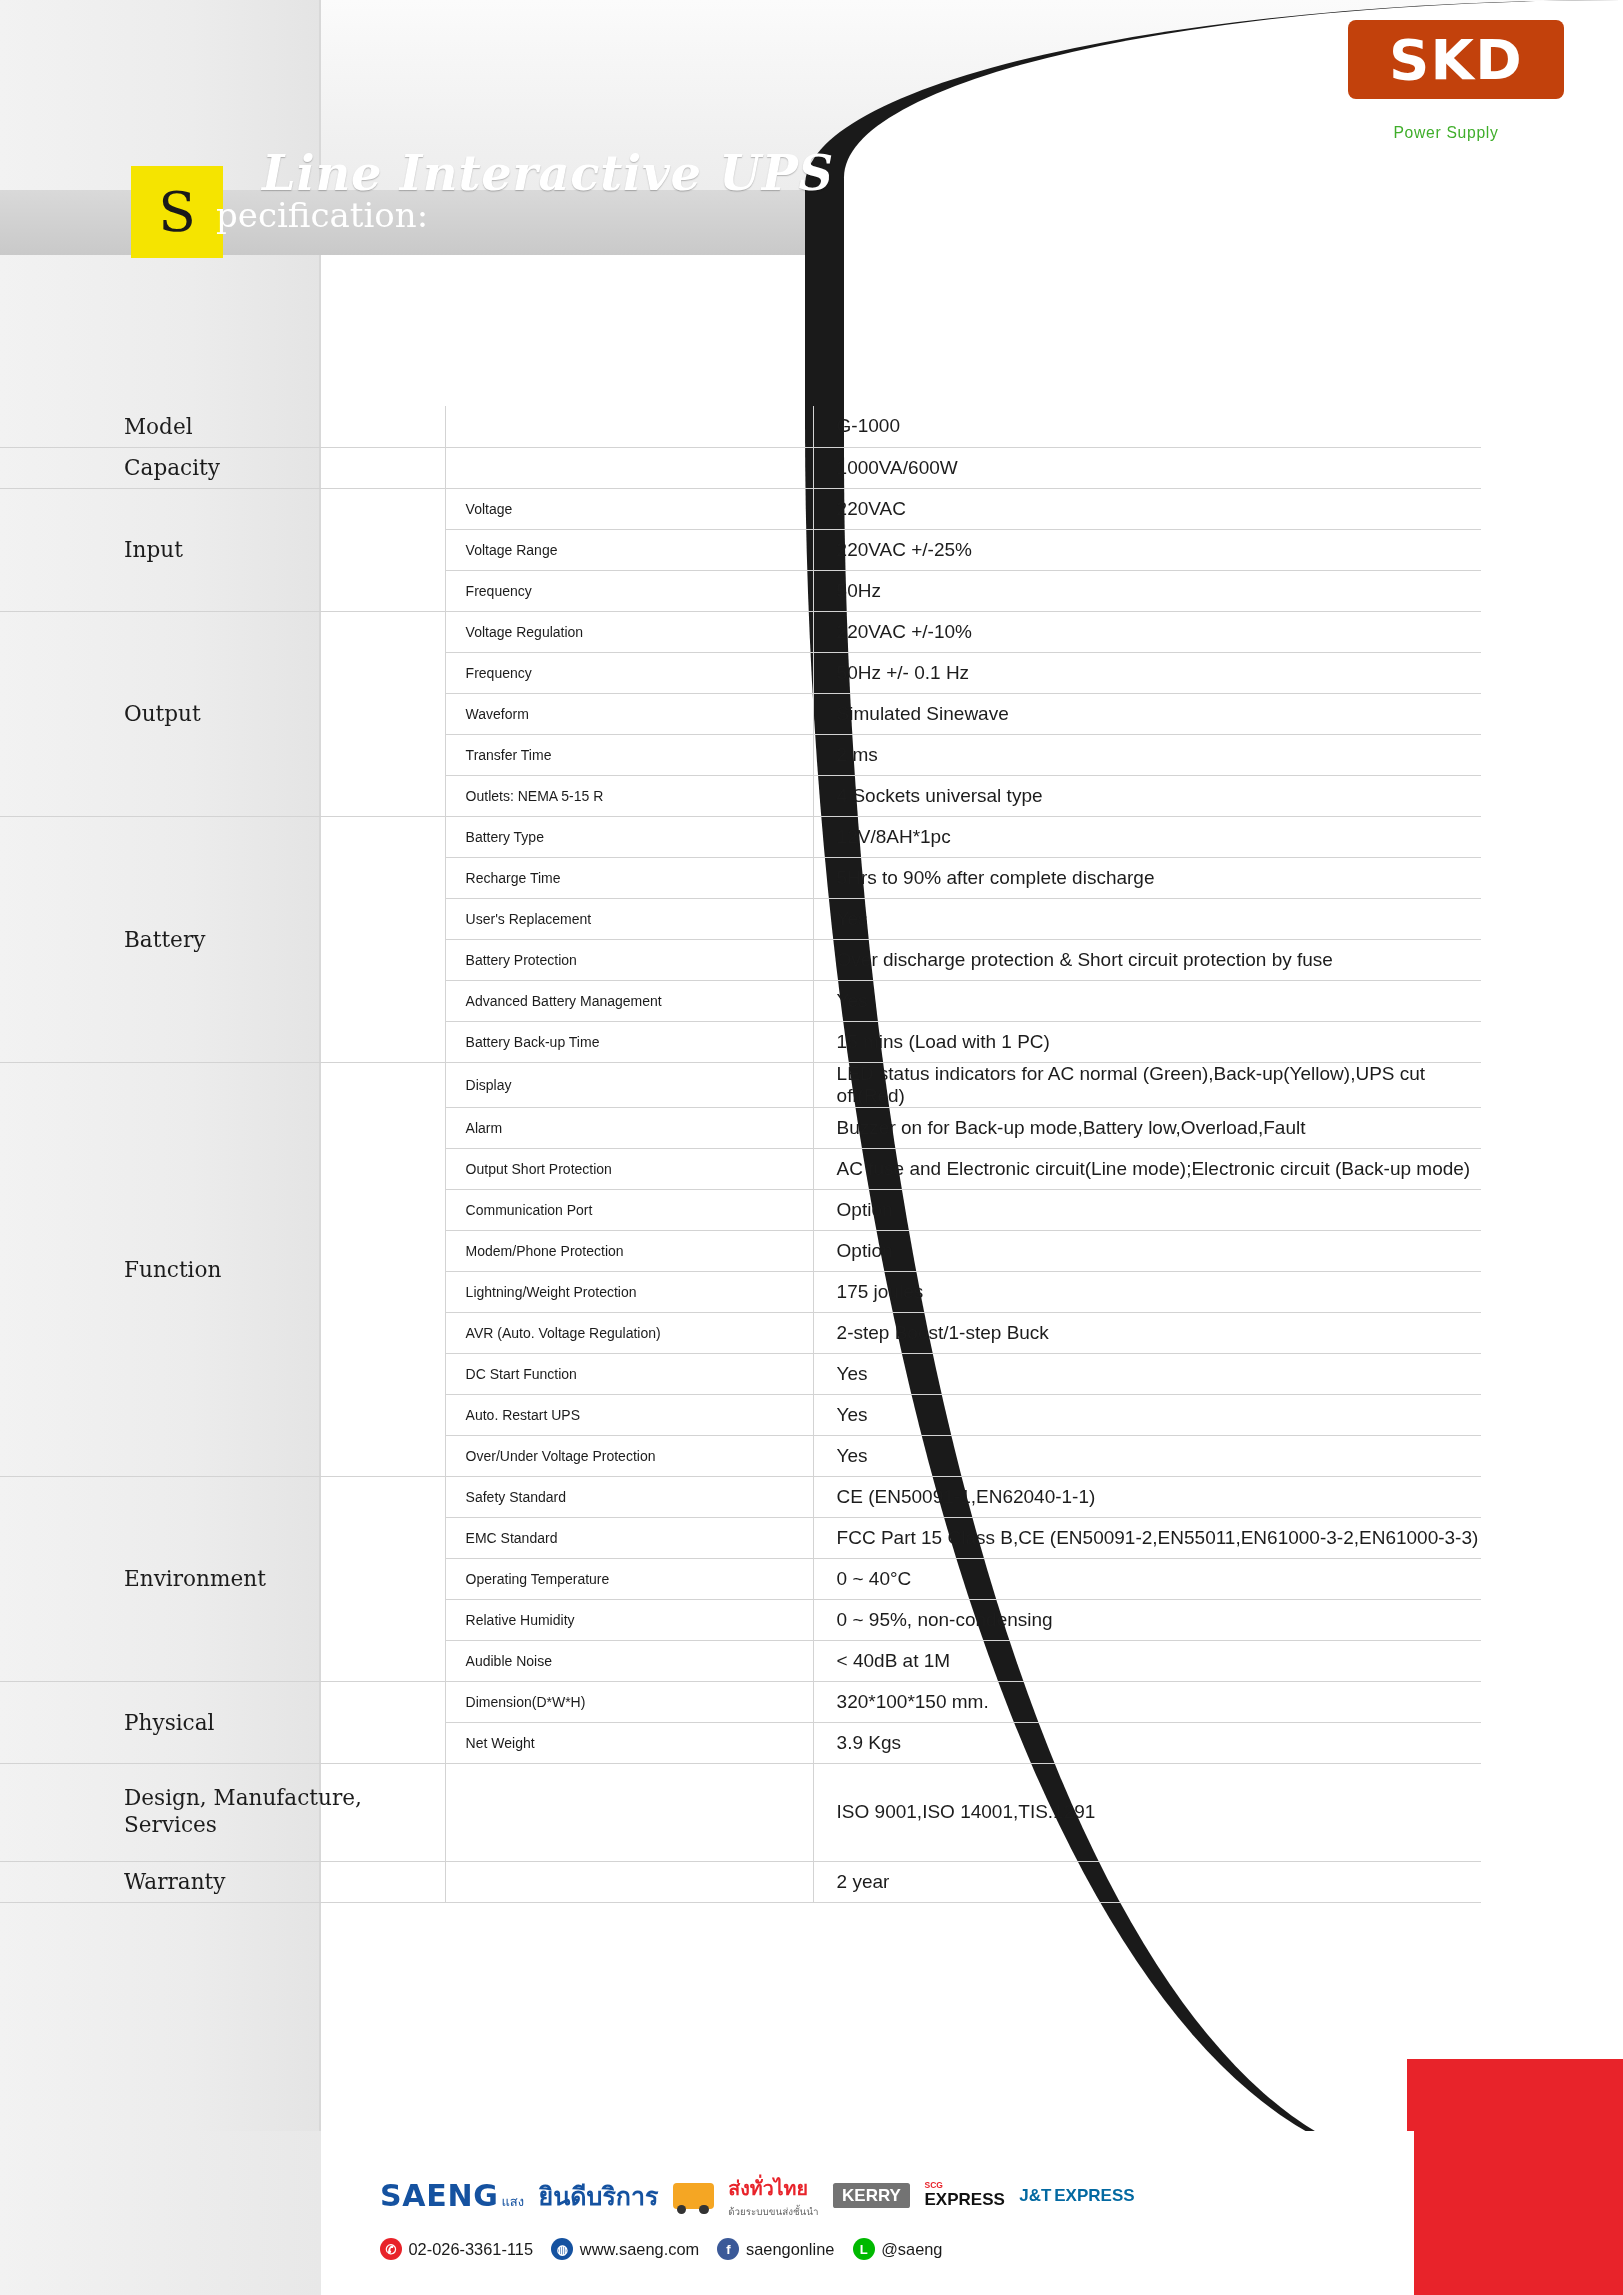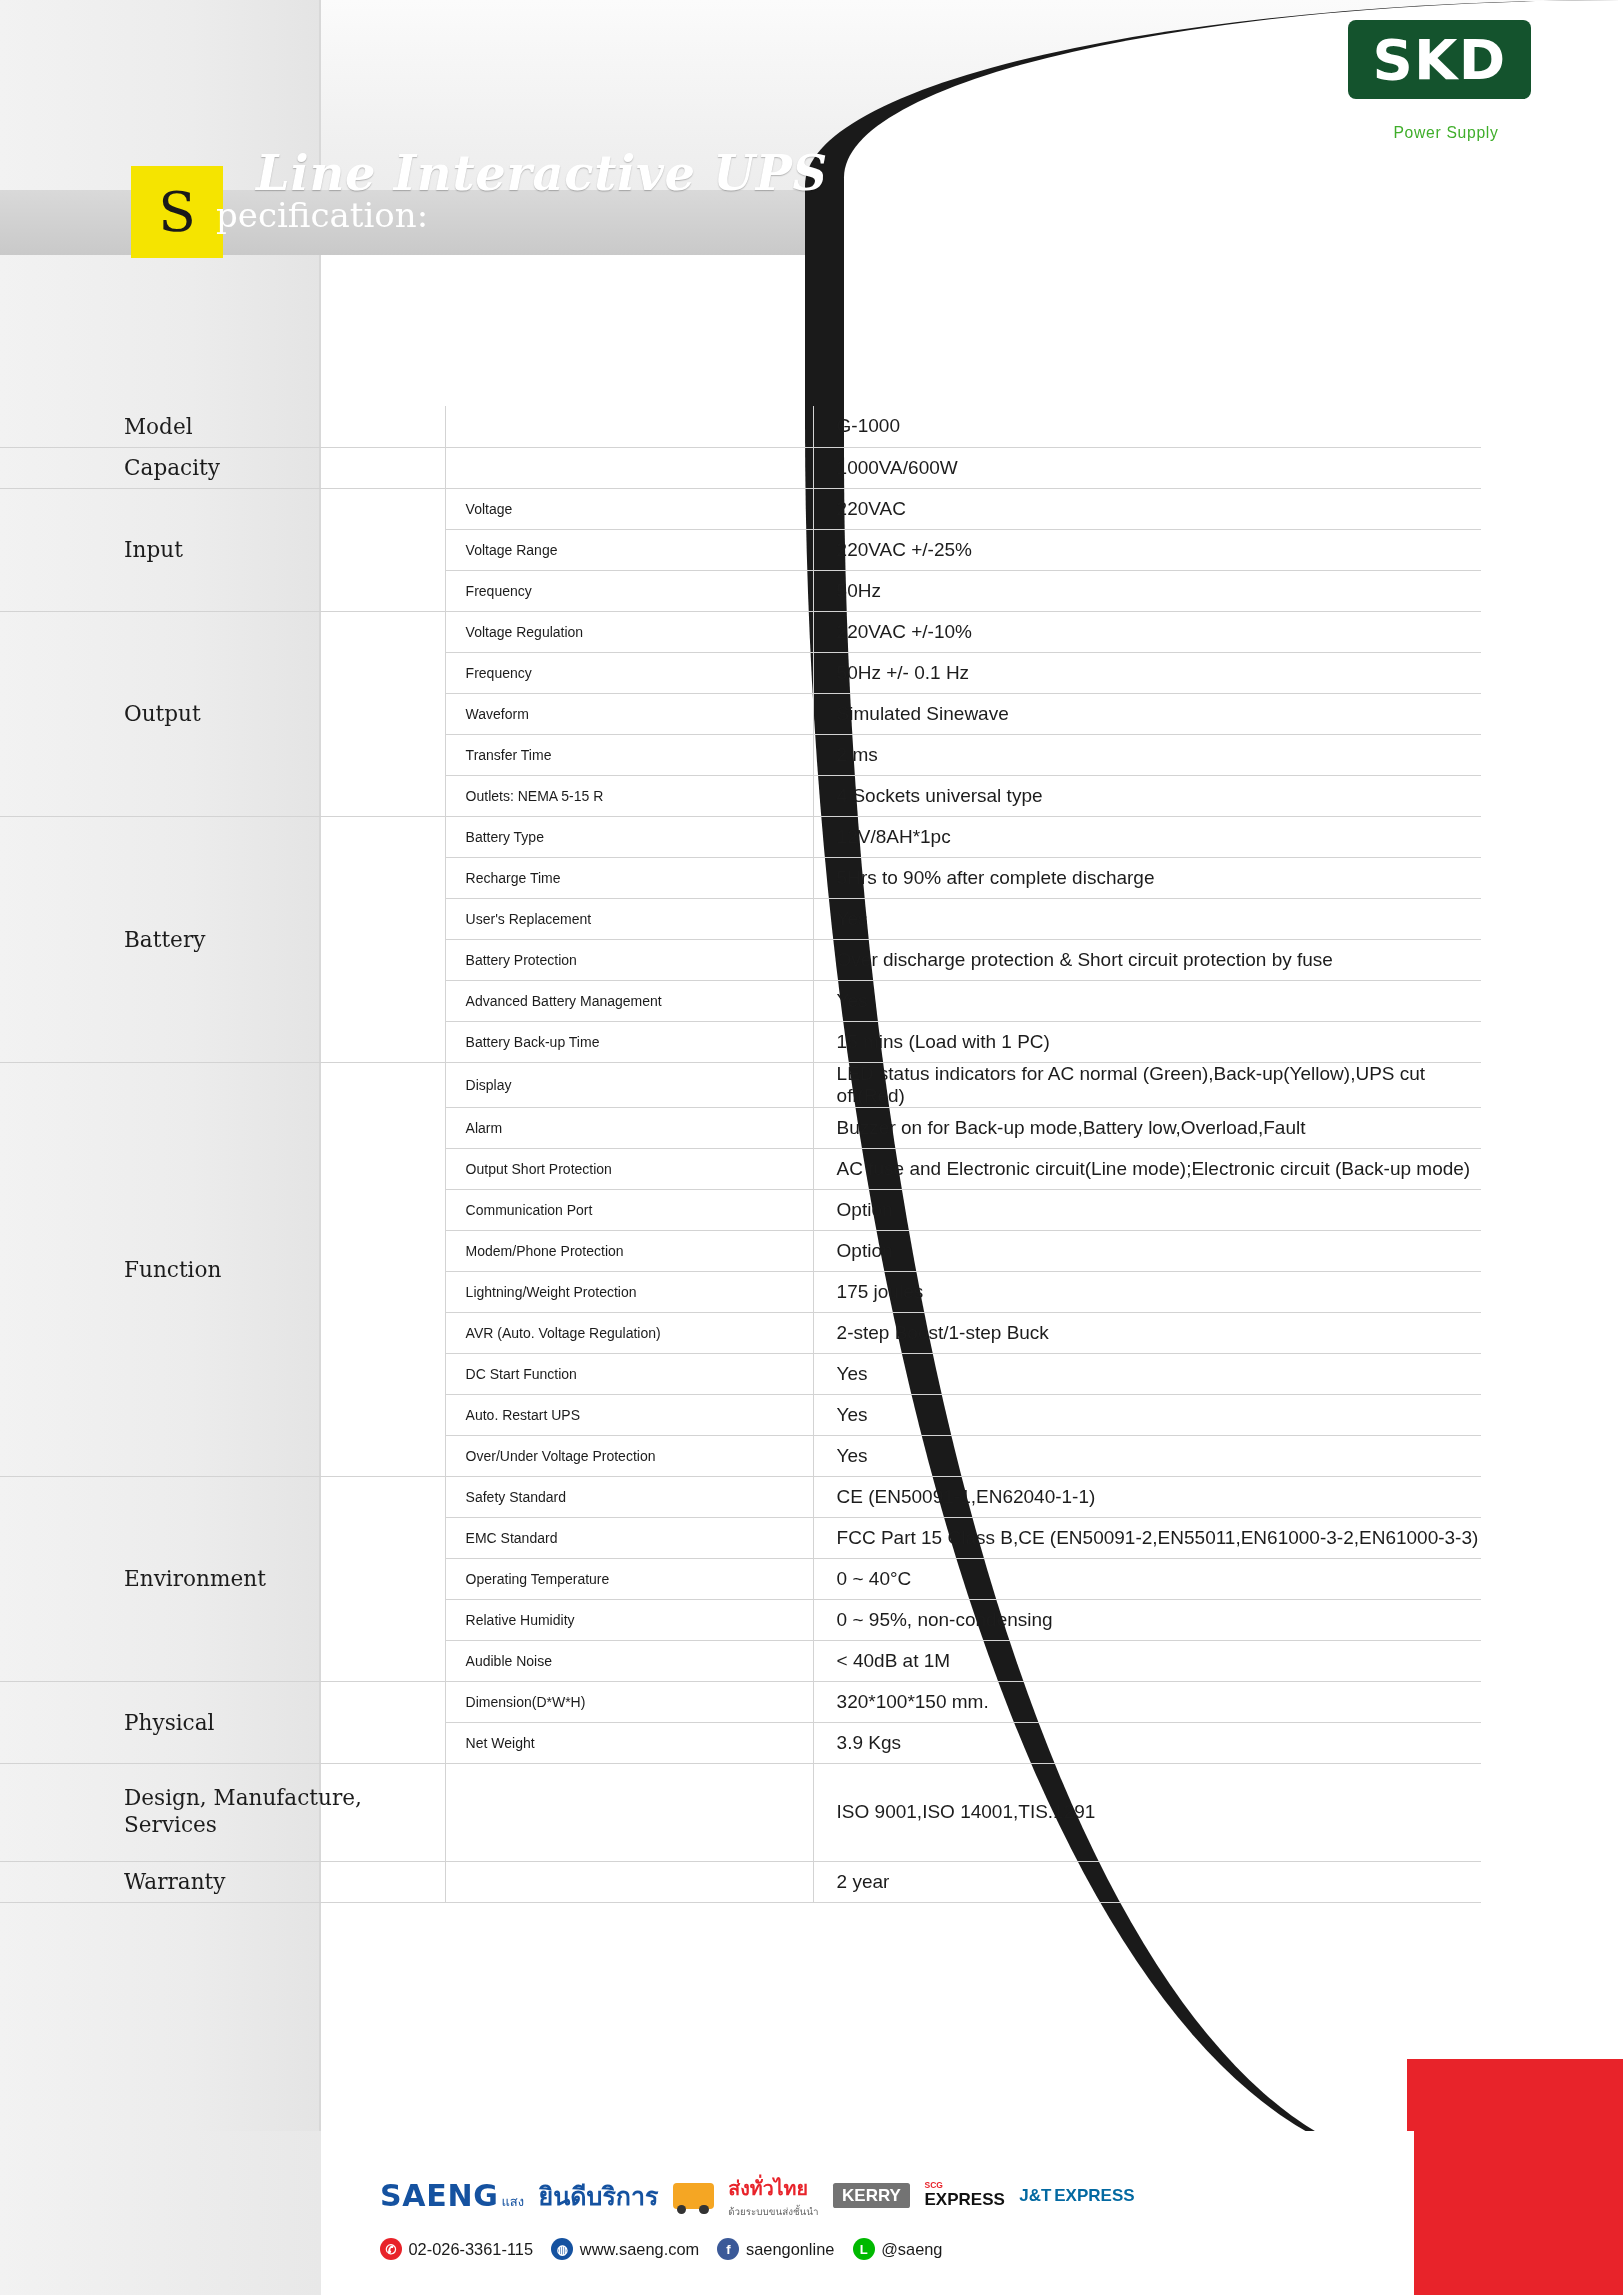--- a/index.html
+++ b/index.html
@@ -54,30 +54,30 @@
   .bg-bottom-left-grey{
     position:absolute;left:0;bottom:0;width:321px;height:164px;
     background:linear-gradient(90deg,#f2f2f2 0%,#e8e8e8 100%);z-index:6;
   }
 
   
   .logo-box{
     position:absolute;right:79px;top:19.6px;width:196px;height:121px;z-index:12;text-align:center;
   }
   .logo-skd{
-    width:183px;height:79px;background:#14532d;border-radius:7.9px;
+    width:216px;height:79px;background:#c2410c;border-radius:7.9px;
     display:flex;align-items:center;justify-content:center;
     color:#ffffff;font-size:56px;font-weight:bold;letter-spacing:1.3px;
     font-family:"DejaVu Sans", sans-serif;
   }
   .logo-sub1{color:#ffffff;font-size:17px;margin-top:5.2px;letter-spacing:0.7px;}
   .logo-sub2{color:#3fae2a;font-size:15.7px;letter-spacing:0.7px;}
 
   .title-main{
-    position:absolute;left:256px;top:145px;z-index:12;
+    position:absolute;left:262px;top:145px;z-index:12;
     font-family:"DejaVu Serif", serif;font-weight:bold;font-style:italic;
     font-size:48px;color:#ffffff;letter-spacing:0.7px;
     text-shadow:0 1.3px 1.3px rgba(0,0,0,.25);
   }
   .spec-badge{
     position:absolute;left:131px;top:166px;width:92px;height:92px;background:#f5e400;z-index:13;
   }
   .spec-S{
     position:absolute;left:131px;top:166px;width:92px;height:92px;z-index:14;
     display:flex;align-items:center;justify-content:center;

